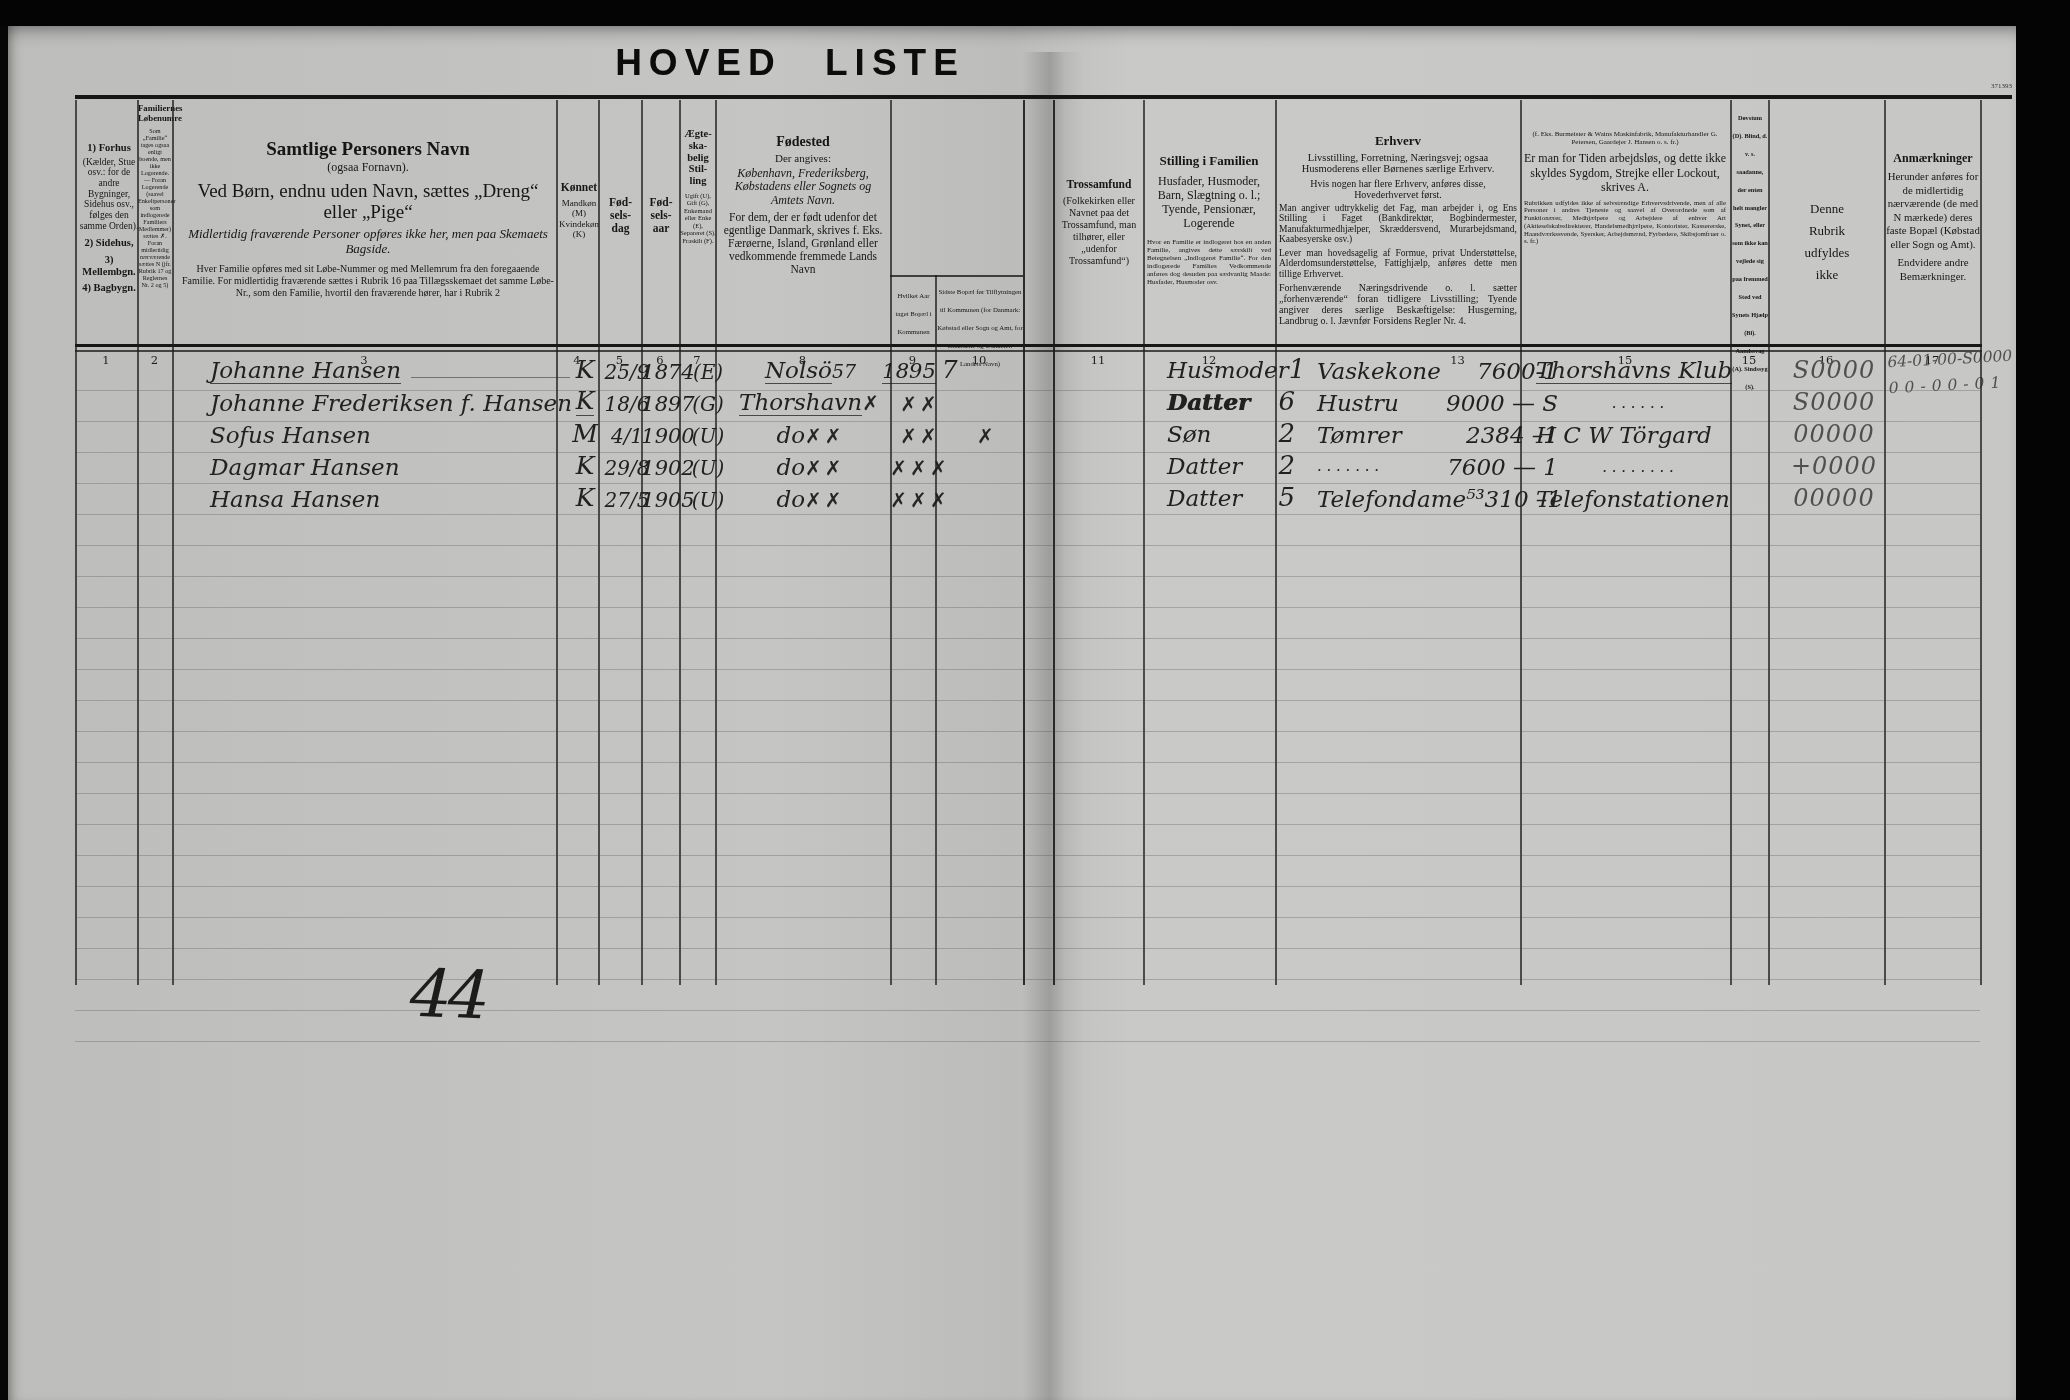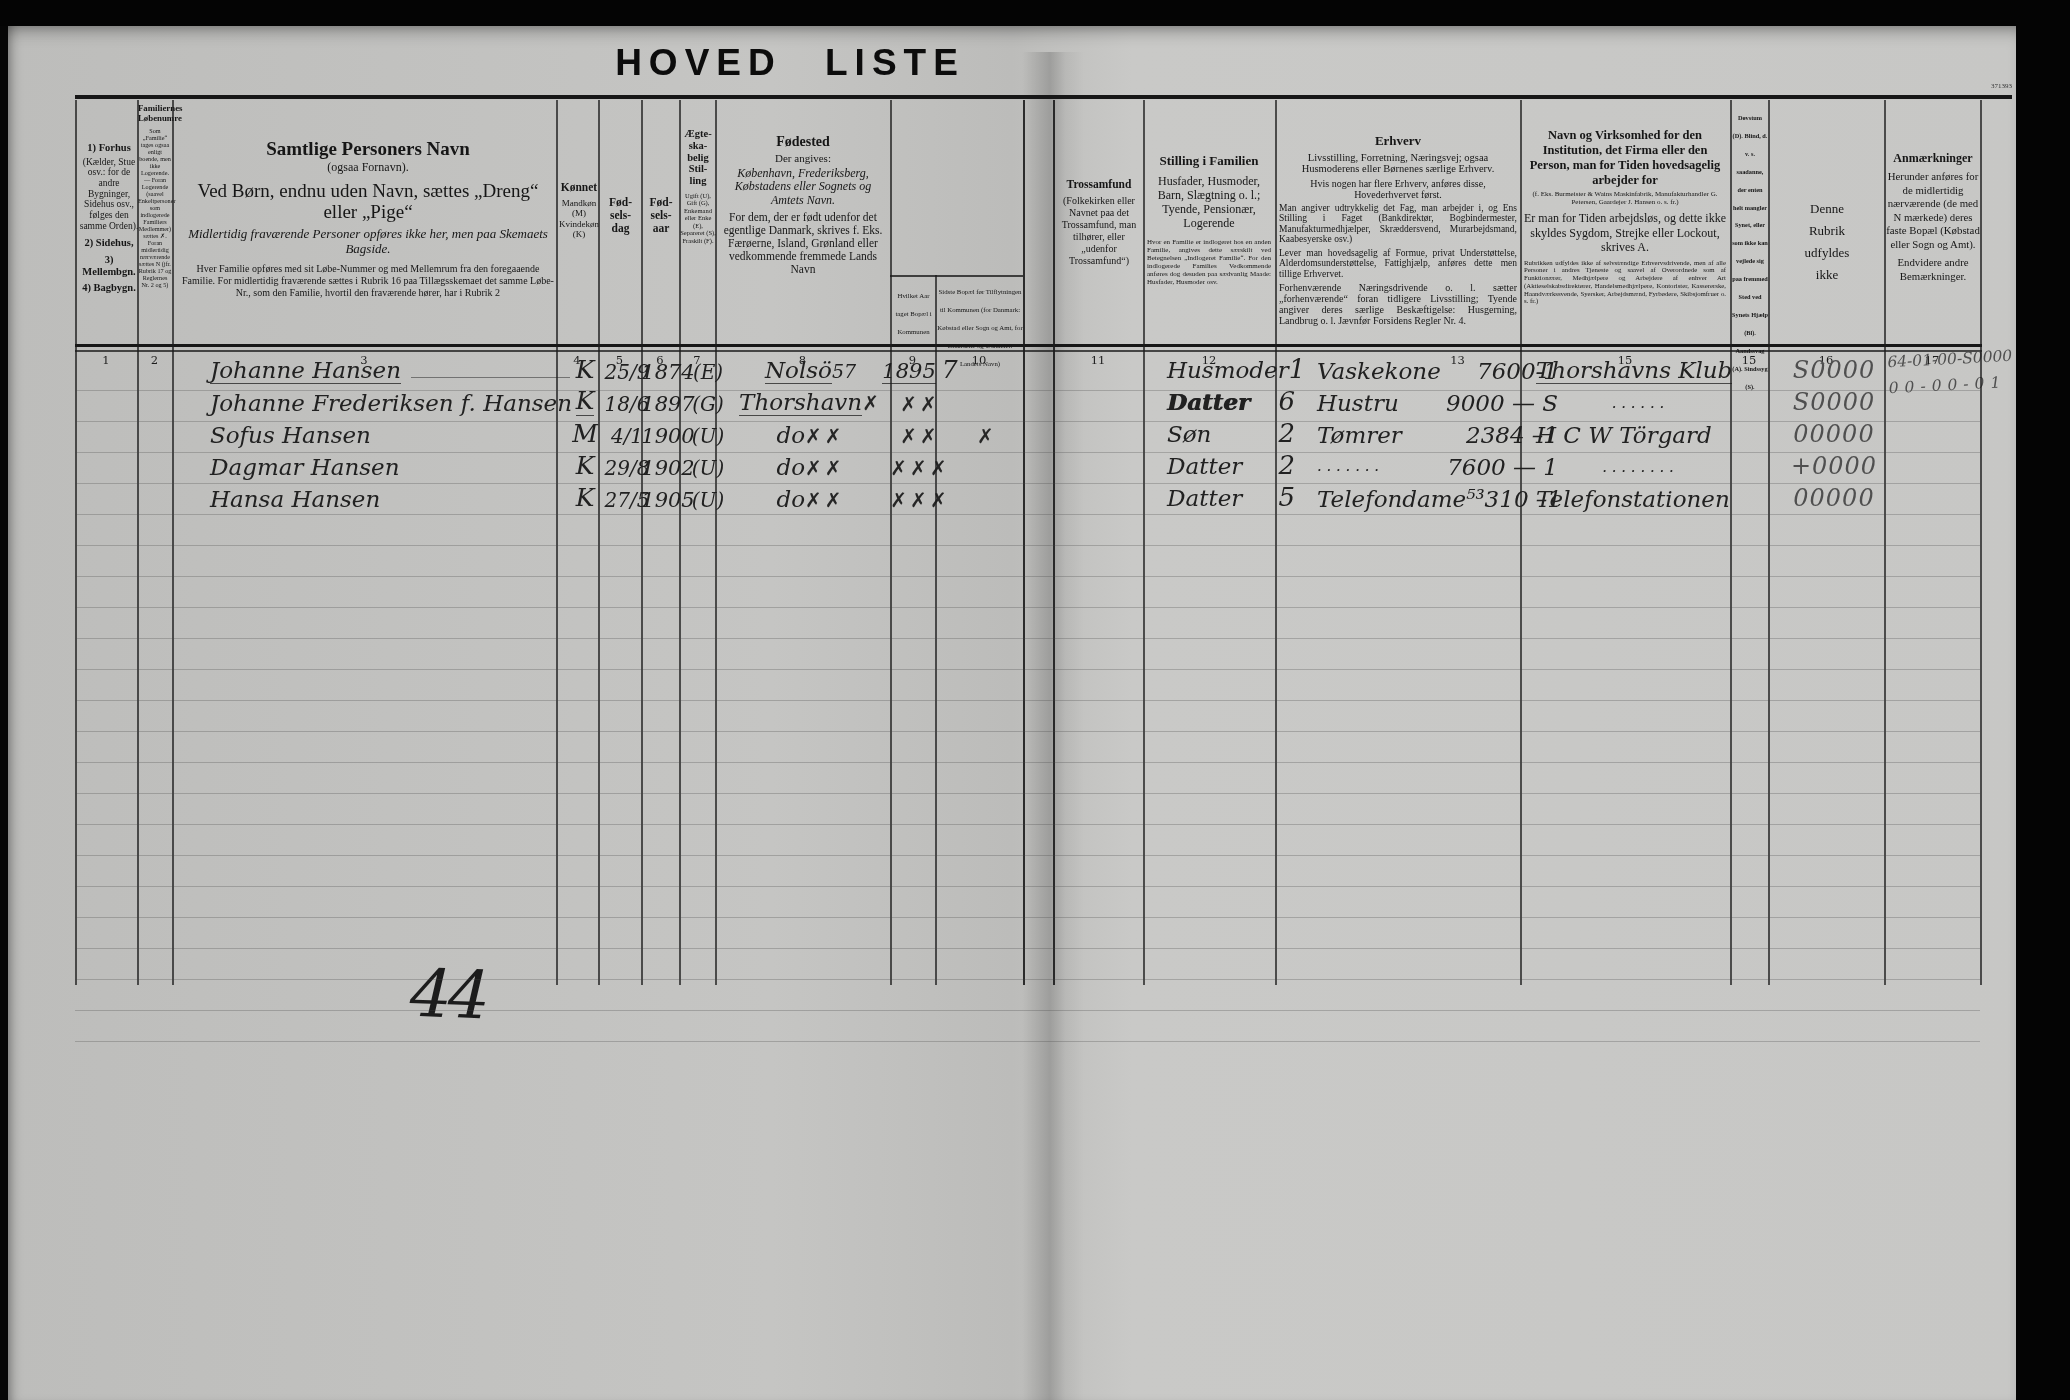--- a/index.html
+++ b/index.html
@@ -137,21 +137,20 @@
     <div class="hc" style="left:1271px;top:108px;width:238px;">
       <span class="sm b" style="font-size:13px;">Erhverv</span>
       <span class="sm" style="font-size:10.5px;margin-top:3px;line-height:11.5px;">Livsstilling, Forretning, Næringsvej; ogsaa Husmoderens eller Børnenes særlige Erhverv.</span>
       <span class="sm" style="font-size:10px;margin-top:3px;line-height:11px;">Hvis nogen har flere Erhverv, anføres disse, Hovederhvervet først.</span>
       <span class="sm" style="font-size:9.5px;margin-top:3px;line-height:10.5px;text-align:justify;">Man angiver udtrykkelig det Fag, man arbejder i, og Ens Stilling i Faget (Bankdirektør, Bogbindermester, Manufakturmedhjælper, Skræddersvend, Murarbejdsmand, Kaabesyerske osv.)</span>
       <span class="sm" style="font-size:9.5px;margin-top:3px;line-height:10.5px;text-align:justify;">Lever man hovedsagelig af Formue, privat Understøttelse, Alderdomsunderstøttelse, Fattighjælp, anføres dette men tillige Erhvervet.</span>
       <span class="sm" style="font-size:10px;margin-top:3px;line-height:11px;text-align:justify;">Forhenværende Næringsdrivende o. l. sætter „forhenværende“ foran tidligere Livsstilling; Tyende angiver deres særlige Beskæftigelse: Husgerning, Landbrug o. l.  Jævnfør Forsidens Regler Nr. 4.</span>
     </div>
 
     <div class="hc" style="left:1516px;top:102px;width:202px;">
-      <span class="sm b" style="font-size:12.5px;line-height:15px;">Navn og Virksomhed for den Institution, det Firma eller den Person, man for Tiden hovedsagelig arbejder for</span>
       <span class="sm" style="font-size:7px;margin-top:2px;line-height:8px;">(f. Eks. Burmeister &amp; Wains Maskinfabrik, Manufakturhandler G. Petersen, Gaardejer J. Hansen o. s. fr.)</span>
       <span class="sm" style="font-size:12px;margin-top:5px;line-height:14.5px;">Er man for Tiden arbejdsløs, og dette ikke skyldes Sygdom, Strejke eller Lockout, skrives A.</span>
       <span class="sm" style="font-size:6.8px;margin-top:4px;line-height:7.8px;text-align:justify;">Rubrikken udfyldes ikke af selvstændige Erhvervsdrivende, men af alle Personer i andres Tjeneste og saavel af Overordnede som af Funktionærer, Medhjælpere og Arbejdere af enhver Art (Aktieselskabsdirektører, Handelsmedhjælpere, Kontorister, Kassererske, Haandværkssvende, Syersker, Arbejdsmænd, Fyrbødere, Skibsjomfruer o. s. fr.)</span>
     </div>
 
     <div class="hc" style="left:1724px;top:80px;width:36px;">
       <span style="font-size:6.3px;line-height:7.2px;font-weight:bold;">Døvstum (D). Blind, d. v. s. saadanne, der enten helt mangler Synet, eller som ikke kan vejlede sig paa fremmed Sted ved Synets Hjælp (Bl). Aandssvag (A). Sindssyg (S).</span>
     </div>
 
     <div class="hc" style="left:1762px;top:172px;width:114px;">

